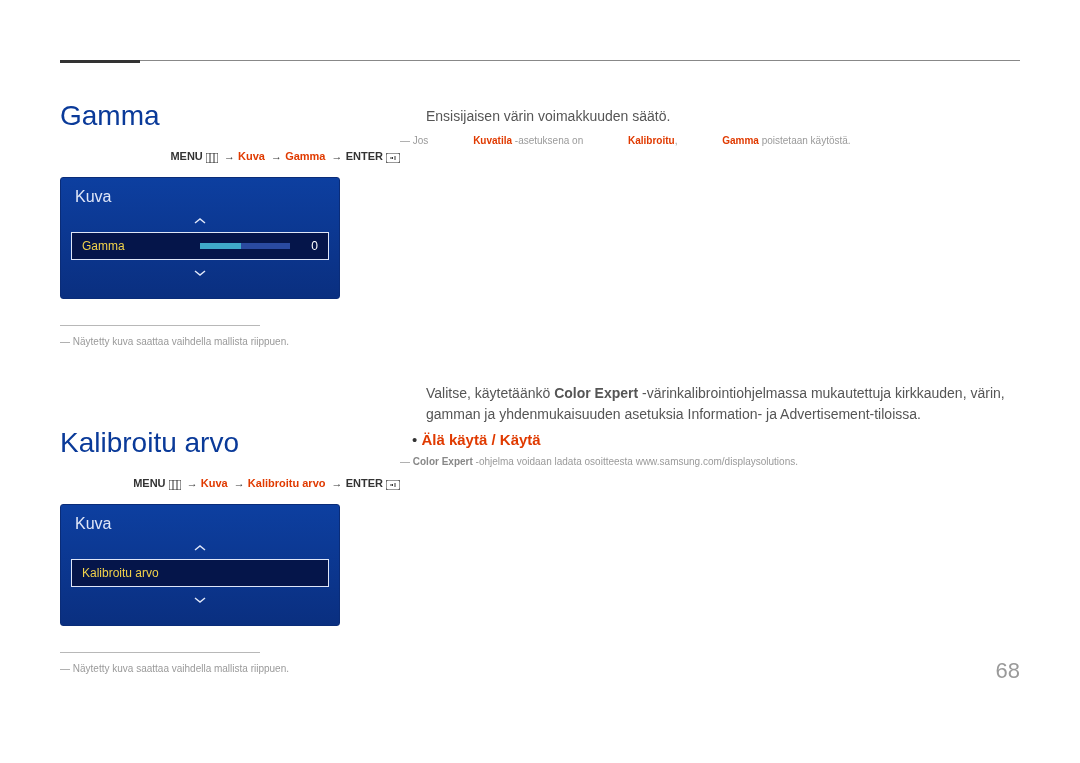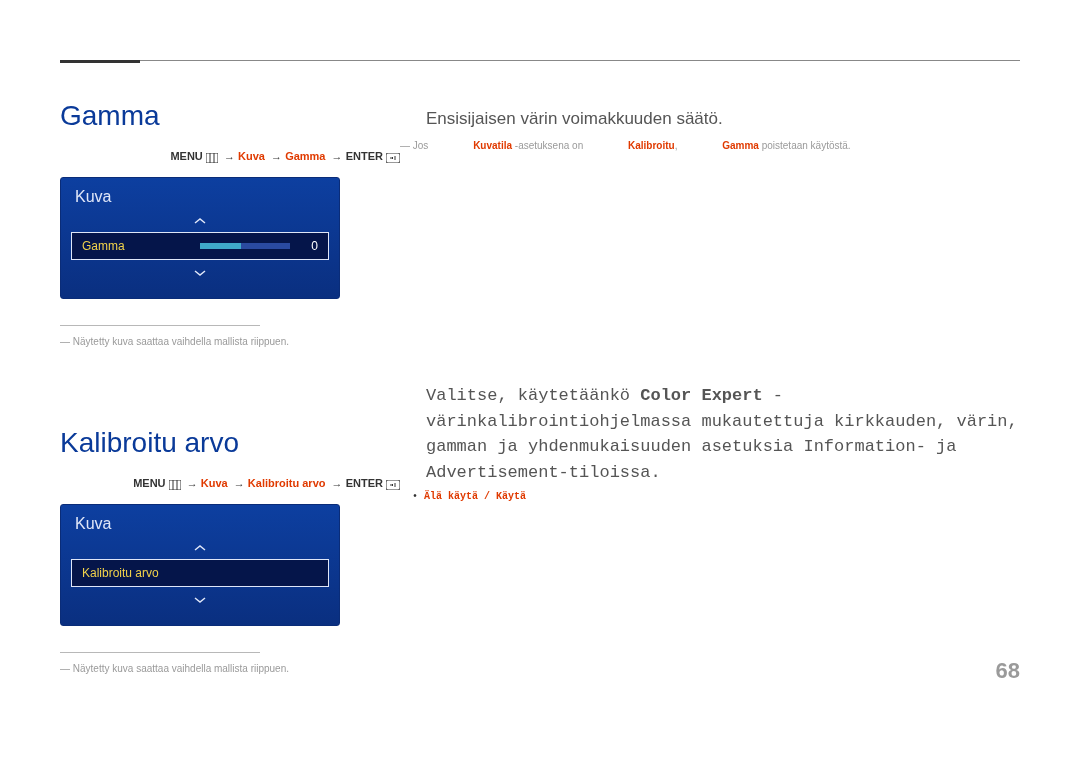--- a/index.html
+++ b/index.html
@@ -24,34 +24,34 @@
   .menu-row-label { color: #f1d24a; font-size: 12px; flex: 0 0 auto; }
   .menu-row-spacer { flex: 1 1 auto; }
   .menu-row-slider { width: 90px; height: 6px; background: #2a4aa0; position: relative; margin-right: 10px; }
   .menu-row-slider-fill { position: absolute; left: 0; top: 0; bottom: 0; width: 45%; background: #3fa9c9; }
   .menu-row-value { color: #ffffff; font-size: 12px; width: 18px; text-align: right; }
 
   .hr-short { width: 200px; border: none; border-top: 1px solid #b8b8b8; margin: 26px 0 10px 0; }
   .footnote { font-size: 10px; color: #9a9a9a; }
   .footnote::before { content: "― "; color: #9a9a9a; }
 
-  .body-text { font-size: 17px; color: #555; line-height: 1.5; margin-bottom: 6px; padding-left: 26px; }
+  .body-text { font-size: 14px; color: #555; line-height: 1.5; margin-bottom: 6px; padding-left: 26px; }
   .note-line { font-size: 10px; color: #9a9a9a; line-height: 1.5; margin-bottom: 4px; }
   .note-line::before { content: "― "; color: #9a9a9a; }
   .note-line .em { color: #e03a00; font-weight: 700; padding-left: 42px; }
   .note-line .st { color: #888; font-weight: 700; }
-  .bullet { font-size: 10px; color: #333; margin: 6px 0 6px 12px; }
+  .bullet { font-size: 15px; color: #333; margin: 6px 0 6px 12px; }
   .bullet::before { content: "•  "; }
   .bullet .opt { color: #e03a00; font-weight: 700; }
 
-  .page-num { position: absolute; right: 60px; bottom: 30px; font-size: 22px; color: #9a9a9a; font-weight: 700; }
+  .page-num { position: absolute; right: 60px; bottom: 30px; font-size: 22px; color: #9a9a9a; font-weight: 400; }
 
   
   .block2-left { margin-top: 40px; }
-  .right-col2 { float: left; width: 620px; padding-top: 36px; font-family: Liberation Mono, monospace; }
+  .right-col2 { float: left; width: 620px; padding-top: 36px; }
 
   svg.ico { vertical-align: -2px; }
 </style>
 </head>
 <body>
 
 <div class="page">
   <div class="top-rule"></div>
   <div class="top-rule-accent"></div>
 
@@ -157,18 +157,21 @@
     <div class="footnote">Näytetty kuva saattaa vaihdella mallista riippuen.</div>
   </div>
 
   <div class="right-col2">
     <div class="body-text">
       <span>Valitse, käytetäänkö </span><b>Color Expert</b><span> -värinkalibrointiohjelmassa mukautettuja kirkkauden, värin, gamman ja yhdenmukaisuuden asetuksia Information- ja Advertisement-tiloissa.</span>
     </div>
     <div class="bullet">
       <span class="opt">Älä käytä / Käytä</span>
     </div>
+    <div class="note-line">
+      <span class="st">Color Expert</span><span> -ohjelma voidaan ladata osoitteesta www.samsung.com/displaysolutions.</span>
+    </div>
   </div>
 
   <div class="clear"></div>
 
   <div class="page-num">68</div>
 </div>
 
 </body></html>

